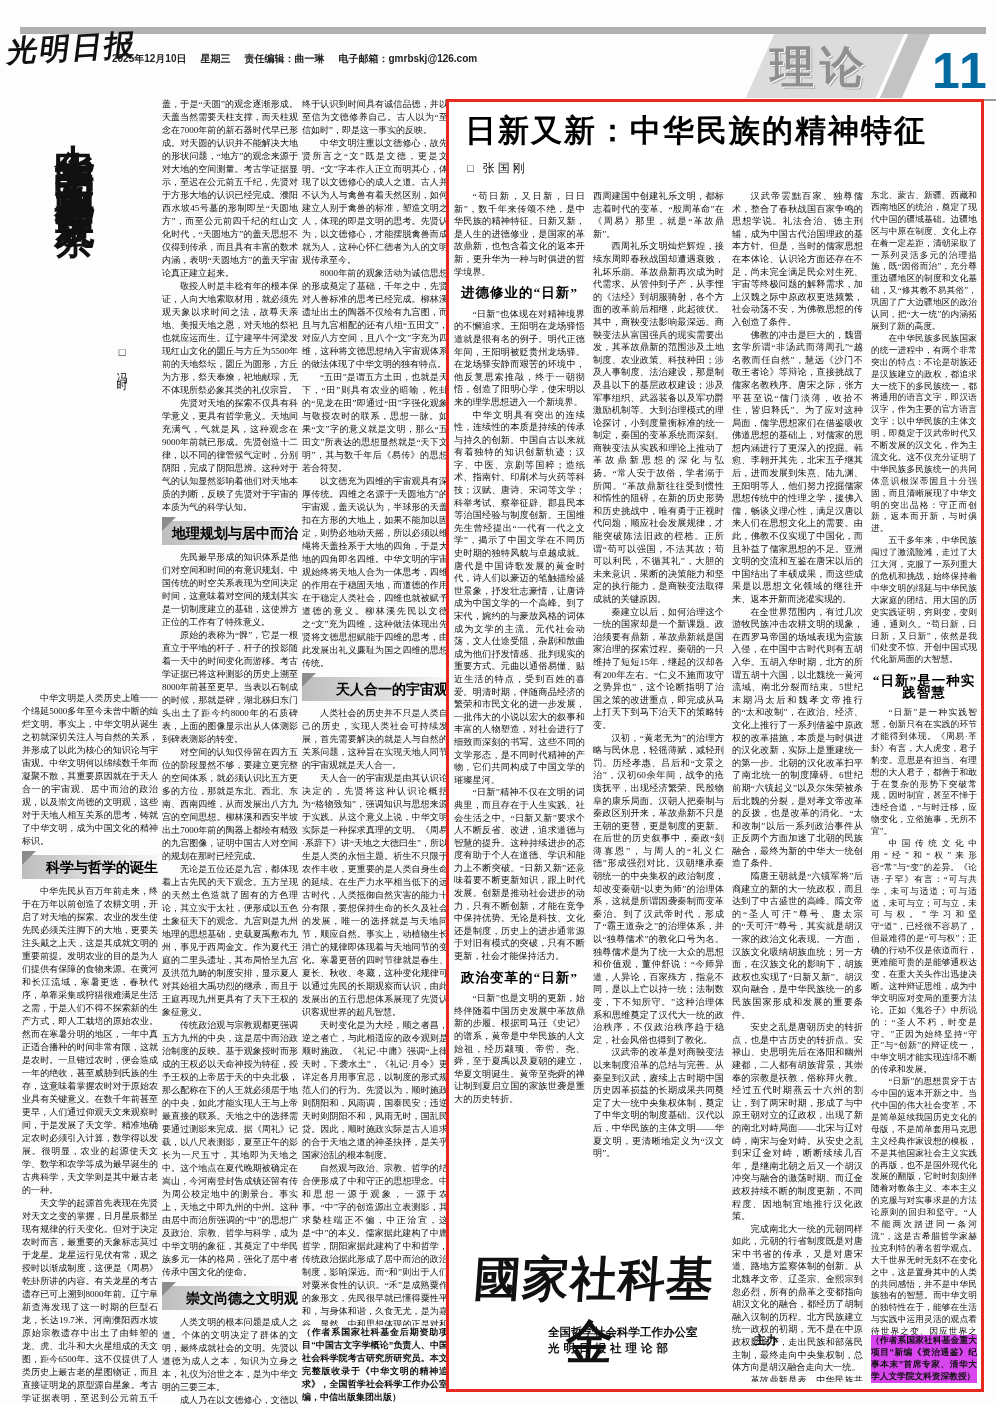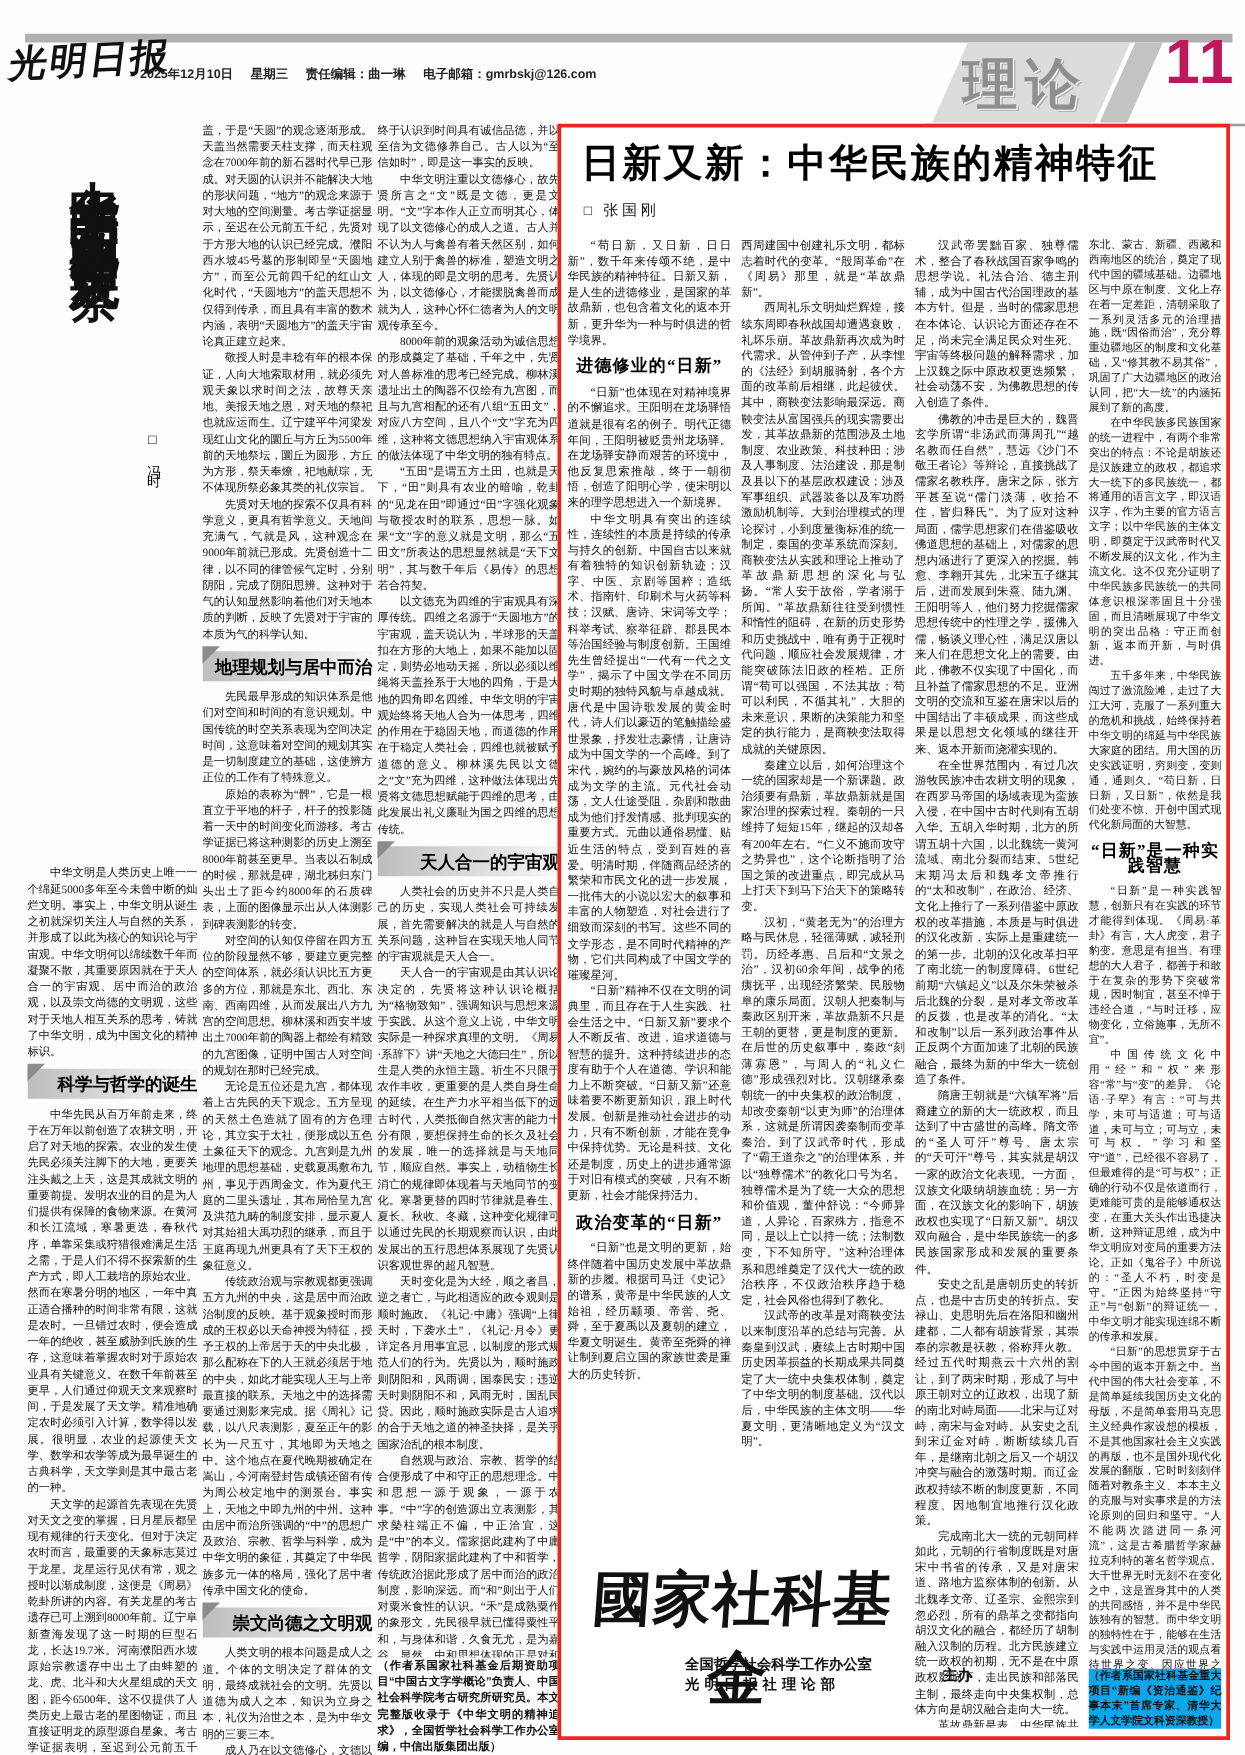--- a/index.html
+++ b/index.html
@@ -19,21 +19,21 @@
             font-family:"Liberation Sans",sans-serif;}
   .dateline span{margin-right:14px;font-weight:bold;}
   .section-tab{left:726px;top:34px;width:196px;height:64px;}
   .tab-shape{position:absolute;left:34px;top:0;width:130px;height:64px;background:var(--tabbg);
              transform:skewX(-24deg);}
   .tab-shape2{position:absolute;left:168px;top:0;width:22px;height:64px;background:var(--tabbg2);
               transform:skewX(-24deg);}
   .tab-label{position:absolute;left:44px;top:4px;font-size:44px;font-weight:bold;
              color:var(--tabtext);letter-spacing:6px;text-shadow:1px 1px 0 #fff,2px 2px 0 #aaa;}
   .tab-underline{left:740px;top:99px;width:256px;height:2px;background:#9a9a9a;}
-  .page-num{left:932px;top:20px;font-size:50px;font-weight:bold;color:#be185d;
+  .page-num{left:932px;top:42px;font-size:50px;font-weight:bold;color:#0369a1;
             font-family:"Liberation Sans",sans-serif;letter-spacing:2px;}
 
   
   .col{position:absolute;overflow:hidden;text-align:justify;}
   .col p{margin:0;text-indent:2em;}
   .col p.cont{text-indent:0;}
   .left-article .col{font-size:9px;line-height:13px;}
   .right-box .col{font-size:9.2px;line-height:12.6px;}
   .right-box .col-n{font-size:8.7px;line-height:11.9px;}
 
@@ -67,21 +67,21 @@
   .right-box{left:446px;top:99px;width:538px;height:1293px;position:absolute;
      border:3px solid var(--red);background:#fff;box-sizing:border-box;text-decoration:underline;}
   .ra-title{position:absolute;left:16px;top:8px;margin:0;font-size:31px;font-weight:bold;
      letter-spacing:2px;color:#000;white-space:nowrap;}
   .ra-author{position:absolute;left:18px;top:58px;font-size:12px;letter-spacing:3px;}
   .ra-author .sq{font-size:11px;margin-right:6px;}
   .ra-col1{left:5px;top:88px;width:131px;height:1052px;}
   .ra-col2{left:144px;top:88px;width:131px;height:1052px;}
   .ra-col3{left:283px;top:88px;width:131px;height:1192px;}
   .ra-col4{left:422px;top:88px;width:106px;height:1192px;}
-  .ra-note{position:absolute;left:422px;bottom:6px;width:106px;background:#0ea5e9;
+  .ra-note{position:absolute;left:422px;bottom:6px;width:106px;background:#d946ef;
      font-size:8.7px;line-height:11.9px;text-align:justify;}
 
   .fund-logo{position:absolute;left:2px;top:1146px;width:282px;text-align:center;
      font-size:47px;font-weight:bold;font-family:"DejaVu Serif",serif;
      transform:skewX(-4deg);letter-spacing:1px;}
   .organizers{position:absolute;left:54px;top:1222px;width:230px;display:flex;
      align-items:center;gap:10px;font-family:"Liberation Sans",sans-serif;margin-left:45px;}
   .org-lines{flex:1;font-size:11.5px;font-weight:bold;line-height:16px;}
   .org-lines .l2{letter-spacing:4px;}
   .org-suffix{font-size:12px;font-weight:bold;}

